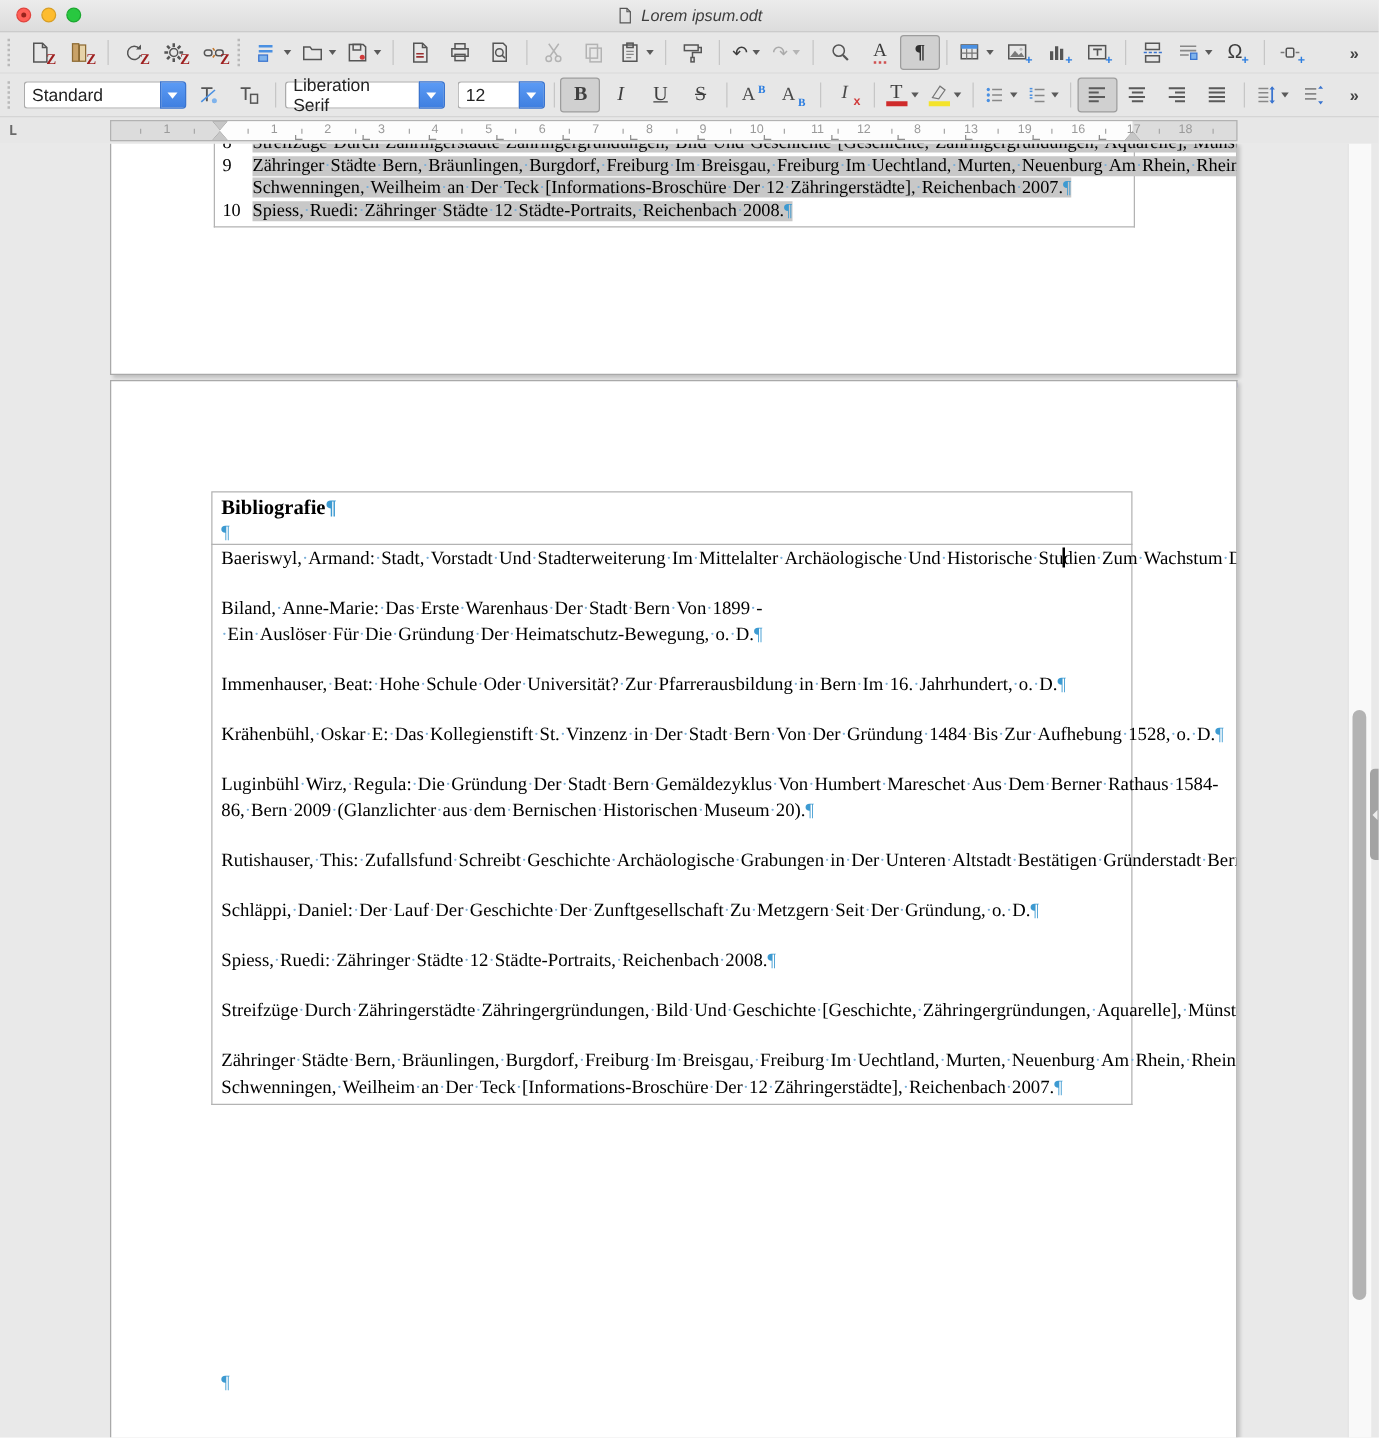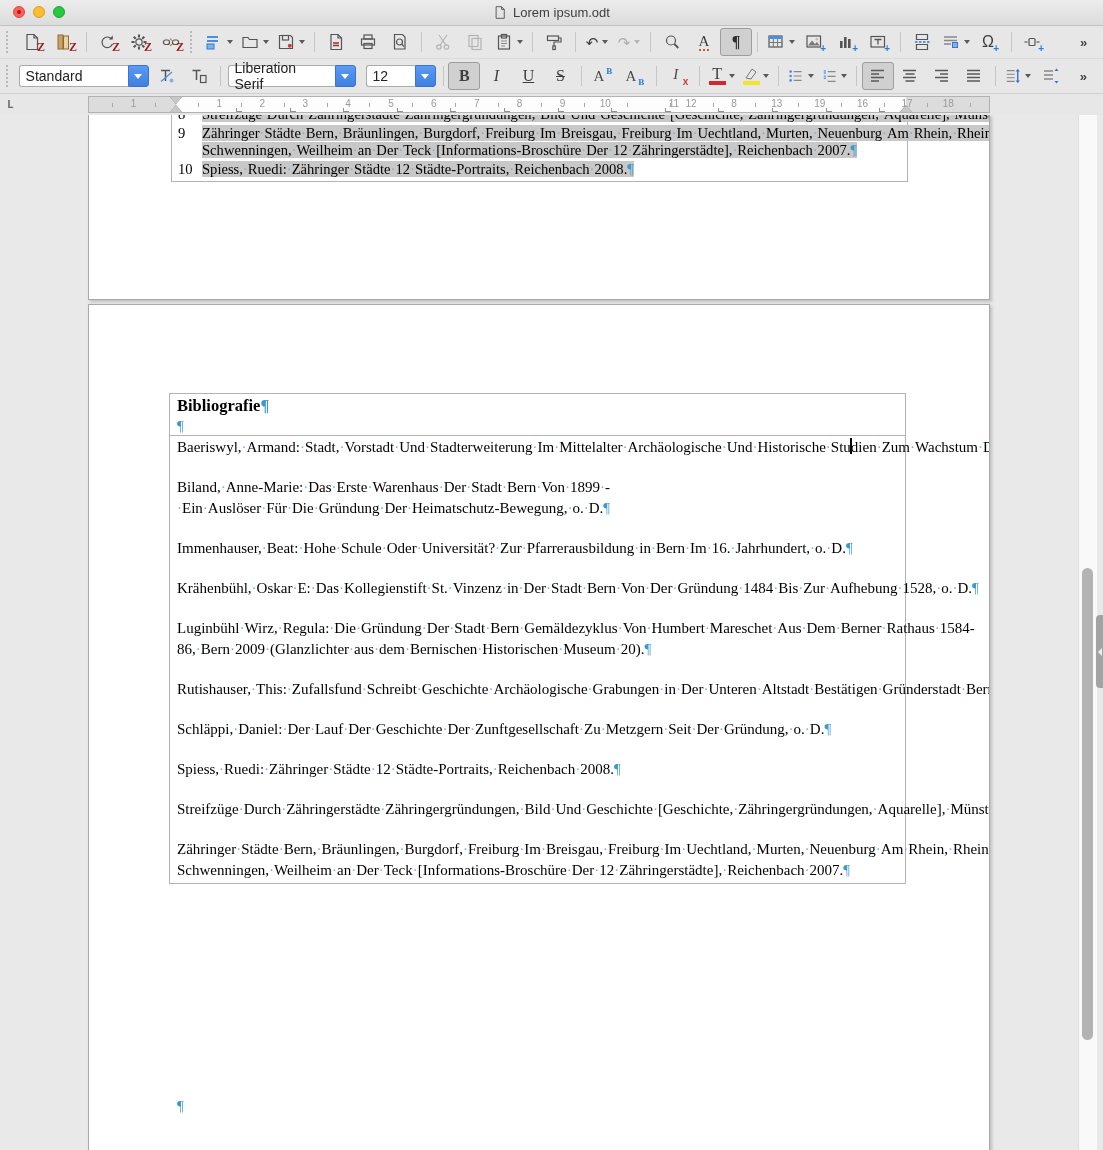--- a/index.html
+++ b/index.html
@@ -2,21 +2,21 @@
 <html><head>
 <meta charset="utf-8">
 <style>
   html,body{margin:0;padding:0;}
   body{width:1103px;height:1150px;position:relative;overflow:hidden;
        font-family:"Liberation Sans",sans-serif;background:#e9e9e9;
        -webkit-font-smoothing:antialiased;}
   
   .titlebar{position:absolute;left:0;top:0;width:1103px;height:25px;
     background:linear-gradient(#ececec,#dcdcdc);border-bottom:1px solid #c2c2c2;
-    display:flex;align-items:center;}
+    display:flex;align-items:center;font-style:italic;}
   .lights{position:absolute;left:13px;top:6px;display:flex;gap:8px;}
   .light{width:12px;height:12px;border-radius:50%;}
   .light.red{background:#ff5f57;border:1px solid #e0443e;box-sizing:border-box;position:relative;}
   .light.red::after{content:"";position:absolute;left:3px;top:3px;width:4px;height:4px;border-radius:50%;background:#99231c;}
   .light.yellow{background:#febc2e;border:1px solid #d89e24;box-sizing:border-box;}
   .light.green{background:#28c840;border:1px solid #1ba72f;box-sizing:border-box;}
   .title-center{margin:0 auto;display:flex;align-items:center;gap:6px;color:#3e3e3e;font-size:13px;}
   
   .toolbar{position:absolute;left:0;width:1103px;background:#e7e7e7;display:flex;align-items:center;}
   .tb1{top:26px;height:32px;border-bottom:1px solid #dadada;padding-left:4px;}
@@ -655,21 +655,21 @@
       <span class="rnum" style="left:344.8px">6</span>
       <span class="rtick" style="left:366.24px"></span>
       <span class="rnum" style="left:387.68000000000006px">7</span>
       <span class="rtick" style="left:409.12px"></span>
       <span class="rnum" style="left:430.56000000000006px">8</span>
       <span class="rtick" style="left:452px"></span>
       <span class="rnum" style="left:473.44000000000005px">9</span>
       <span class="rtick" style="left:494.88px"></span>
       <span class="rnum" style="left:516.32px">10</span>
       <span class="rtick" style="left:537.76px"></span>
-      <span class="rnum" style="left:585px">11</span>
+      <span class="rnum" style="left:565px">11</span>
       <span class="rtick" style="left:580.64px"></span>
       <span class="rnum" style="left:602.08px">12</span>
       <span class="rtick" style="left:623.52px"></span>
       <span class="rnum" style="left:644.96px">8</span>
       <span class="rtick" style="left:666.4px"></span>
       <span class="rnum" style="left:687.84px">13</span>
       <span class="rtick" style="left:709.28px"></span>
       <span class="rnum" style="left:730.72px">19</span>
       <span class="rtick" style="left:752.16px"></span>
       <span class="rnum" style="left:773.6px">16</span>

